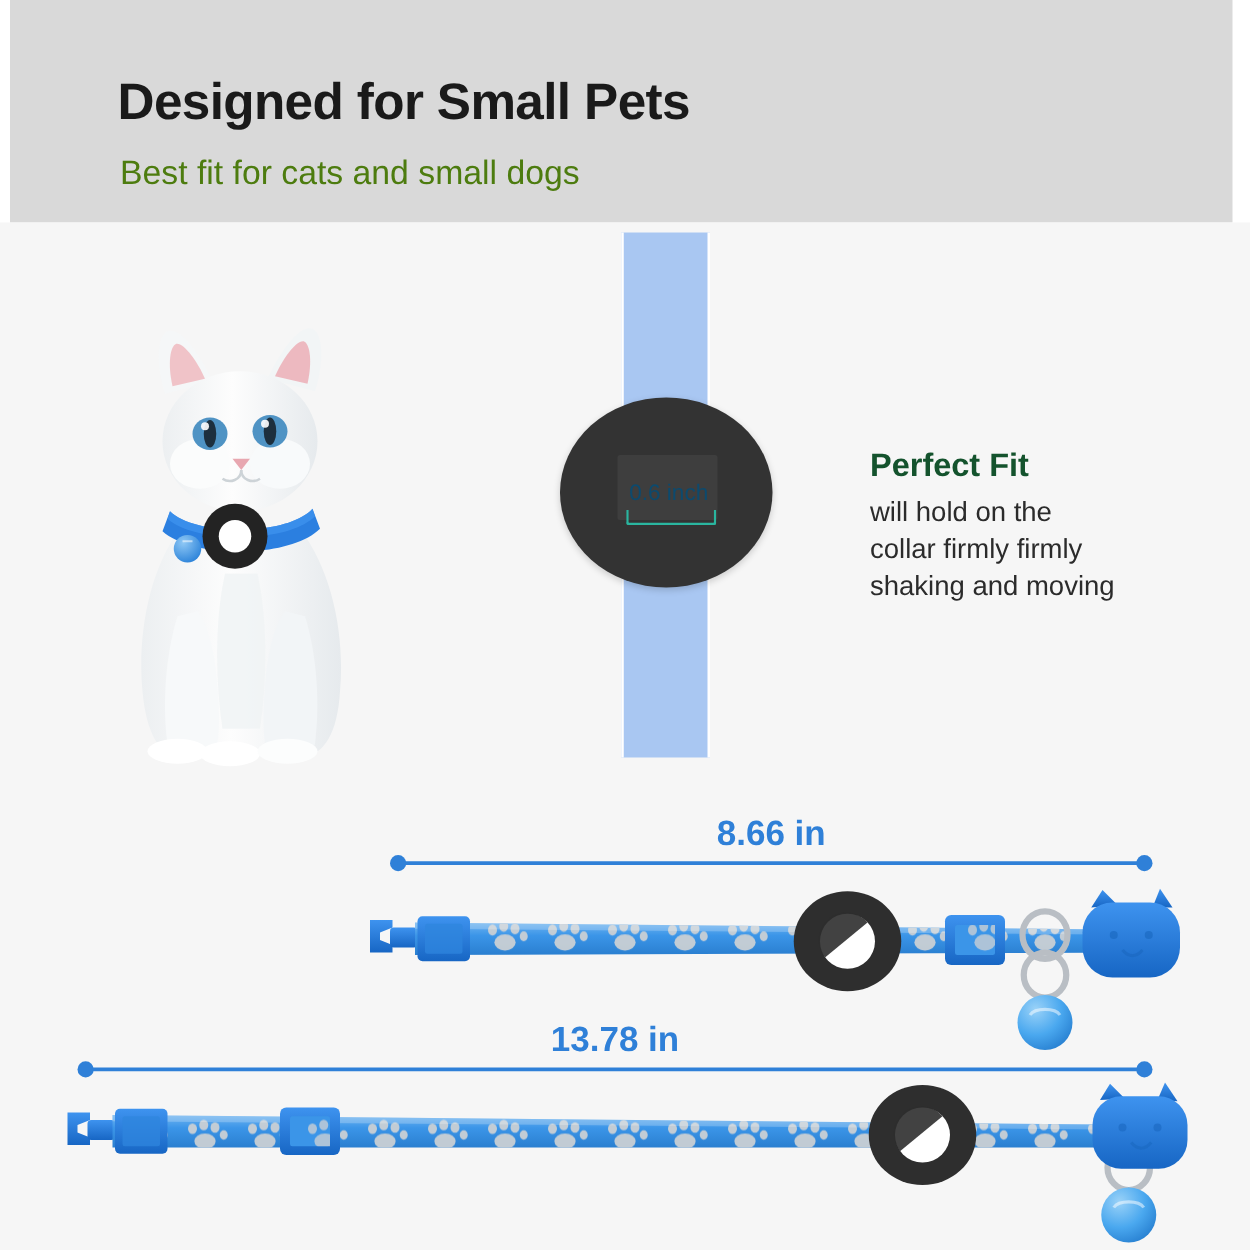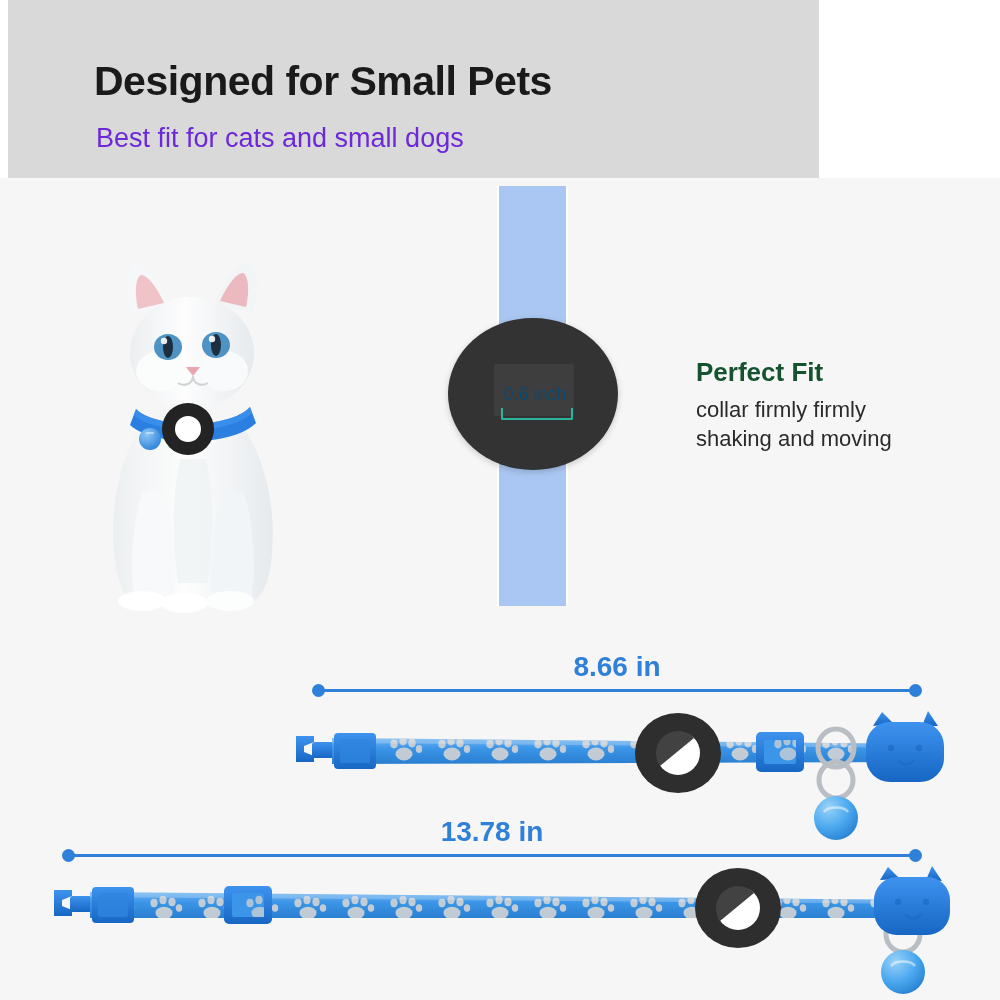--- a/index.html
+++ b/index.html
@@ -14,41 +14,41 @@
     background: #ffffff;
     overflow: hidden;
     font-family: "Liberation Sans", sans-serif;
   }
 
   
   .header-band {
     position: absolute;
     left: 8px;
     top: 0;
-    width: 811px;
+    width: 978px;
     height: 178px;
     background: #d9d9d9;
   }
   .header-title {
     position: absolute;
     left: 86px;
     top: 58px;
     font-size: 41px;
     font-weight: bold;
     color: #1a1a1a;
     letter-spacing: -0.5px;
     white-space: nowrap;
   }
   .header-sub {
     position: absolute;
     left: 88px;
     top: 123px;
     font-size: 27px;
     font-weight: 400;
-    color: #6d28d9;
+    color: #4d7c0f;
     white-space: nowrap;
   }
 
   
   .body-bg {
     position: absolute;
     left: 0;
     top: 178px;
     width: 1000px;
     height: 822px;
@@ -255,20 +255,21 @@
 
   <div class="strap-vertical"></div>
   <div class="holder-circle"></div>
   <div class="holder-slot"></div>
   <div class="measure-label-inch">0.6 inch</div>
   <div class="measure-bracket"></div>
 
   <div class="callout">
     <div class="callout-title">Perfect Fit</div>
     <div class="callout-body">
+      <div>will hold on the</div>
       <div>collar firmly firmly</div>
       <div>shaking and moving</div>
     </div>
   </div>
 
   <div class="dim" id="dim-short">
     <div class="dim-label">8.66 in</div>
     <div class="dim-dot left"></div>
     <div class="dim-line"></div>
     <div class="dim-dot right"></div>

